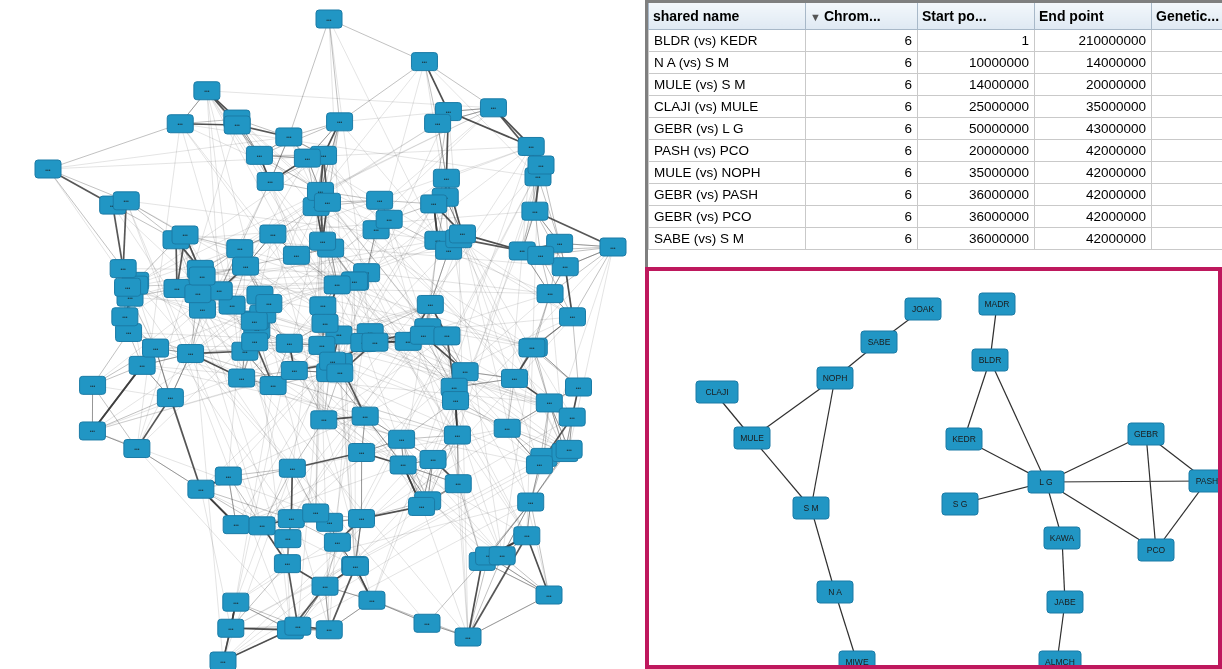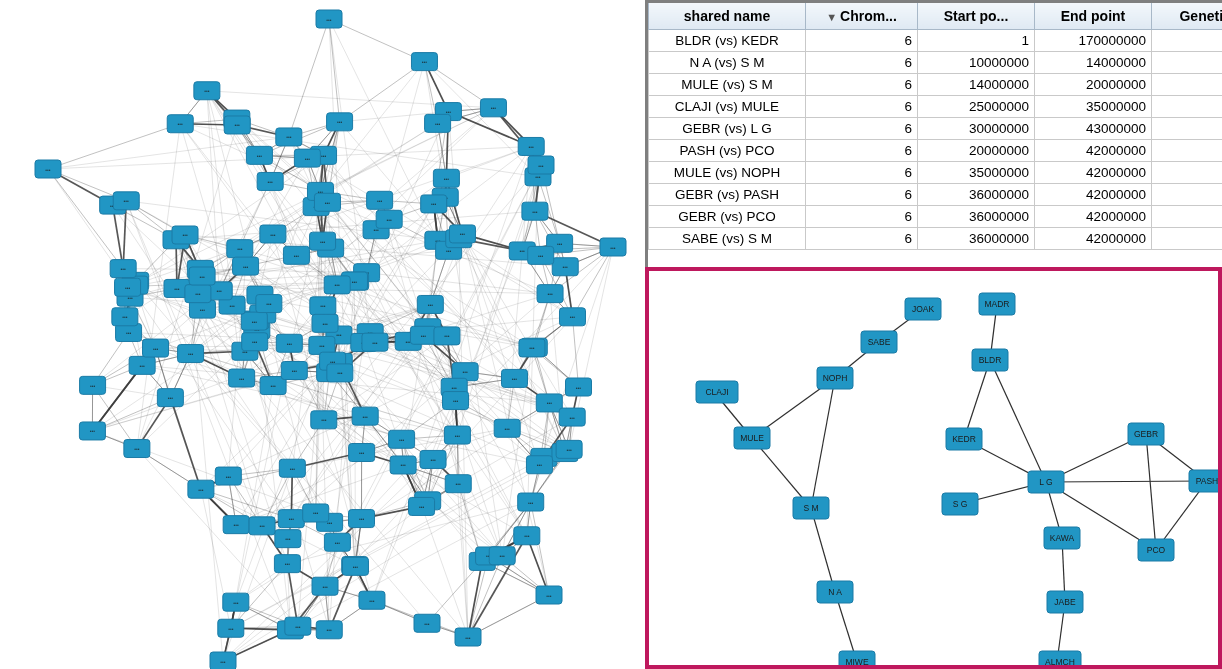--- a/index.html
+++ b/index.html
@@ -54,35 +54,35 @@
     font-size: 13.5px;
     color: #000;
   }
   table.grid th {
     background: linear-gradient(to bottom, #f3f7fb 0%, #dfe9f3 100%);
     border: 1px solid #a8b8c8;
     border-top: none;
     height: 26px;
     font-weight: bold;
     font-size: 14px;
-    text-align: center;
+    text-align: left;
     padding: 0 4px;
     white-space: nowrap;
     overflow: hidden;
   }
   table.grid td {
     border: 1px solid #c9c9c9;
     height: 21px;
     padding: 0 5px;
     white-space: nowrap;
     overflow: hidden;
     background: #ffffff;
   }
   td.num { text-align: right; }
-  td.txt { text-align: center; }
+  td.txt { text-align: left; }
   .filter-icon {
     display: inline-block;
     margin-right: 3px;
     vertical-align: middle;
     color: #555;
     font-size: 11px;
   }
   .col-0 { width: 148px; }
   .col-1 { width: 103px; }
   .col-2 { width: 108px; }
@@ -1804,21 +1804,21 @@
           <th class="col-4">
             <span>Genetic...</span>
           </th>
         </tr>
       </thead>
       <tbody id="table-body">
           <tr>
             <td class="col-0 txt">BLDR (vs) KEDR</td>
             <td class="col-1 num">6</td>
             <td class="col-2 num">1</td>
-            <td class="col-3 num">170000000</td>
+            <td class="col-3 num">210000000</td>
             <td class="col-4 num">192.0</td>
           </tr>
           <tr>
             <td class="col-0 txt">N A (vs) S M</td>
             <td class="col-1 num">6</td>
             <td class="col-2 num">10000000</td>
             <td class="col-3 num">14000000</td>
             <td class="col-4 num">6.6</td>
           </tr>
           <tr>
@@ -1831,21 +1831,21 @@
           <tr>
             <td class="col-0 txt">CLAJI (vs) MULE</td>
             <td class="col-1 num">6</td>
             <td class="col-2 num">25000000</td>
             <td class="col-3 num">35000000</td>
             <td class="col-4 num">5.9</td>
           </tr>
           <tr>
             <td class="col-0 txt">GEBR (vs) L G</td>
             <td class="col-1 num">6</td>
-            <td class="col-2 num">30000000</td>
+            <td class="col-2 num">50000000</td>
             <td class="col-3 num">43000000</td>
             <td class="col-4 num">16.9</td>
           </tr>
           <tr>
             <td class="col-0 txt">PASH (vs) PCO</td>
             <td class="col-1 num">6</td>
             <td class="col-2 num">20000000</td>
             <td class="col-3 num">42000000</td>
             <td class="col-4 num">11.4</td>
           </tr>

